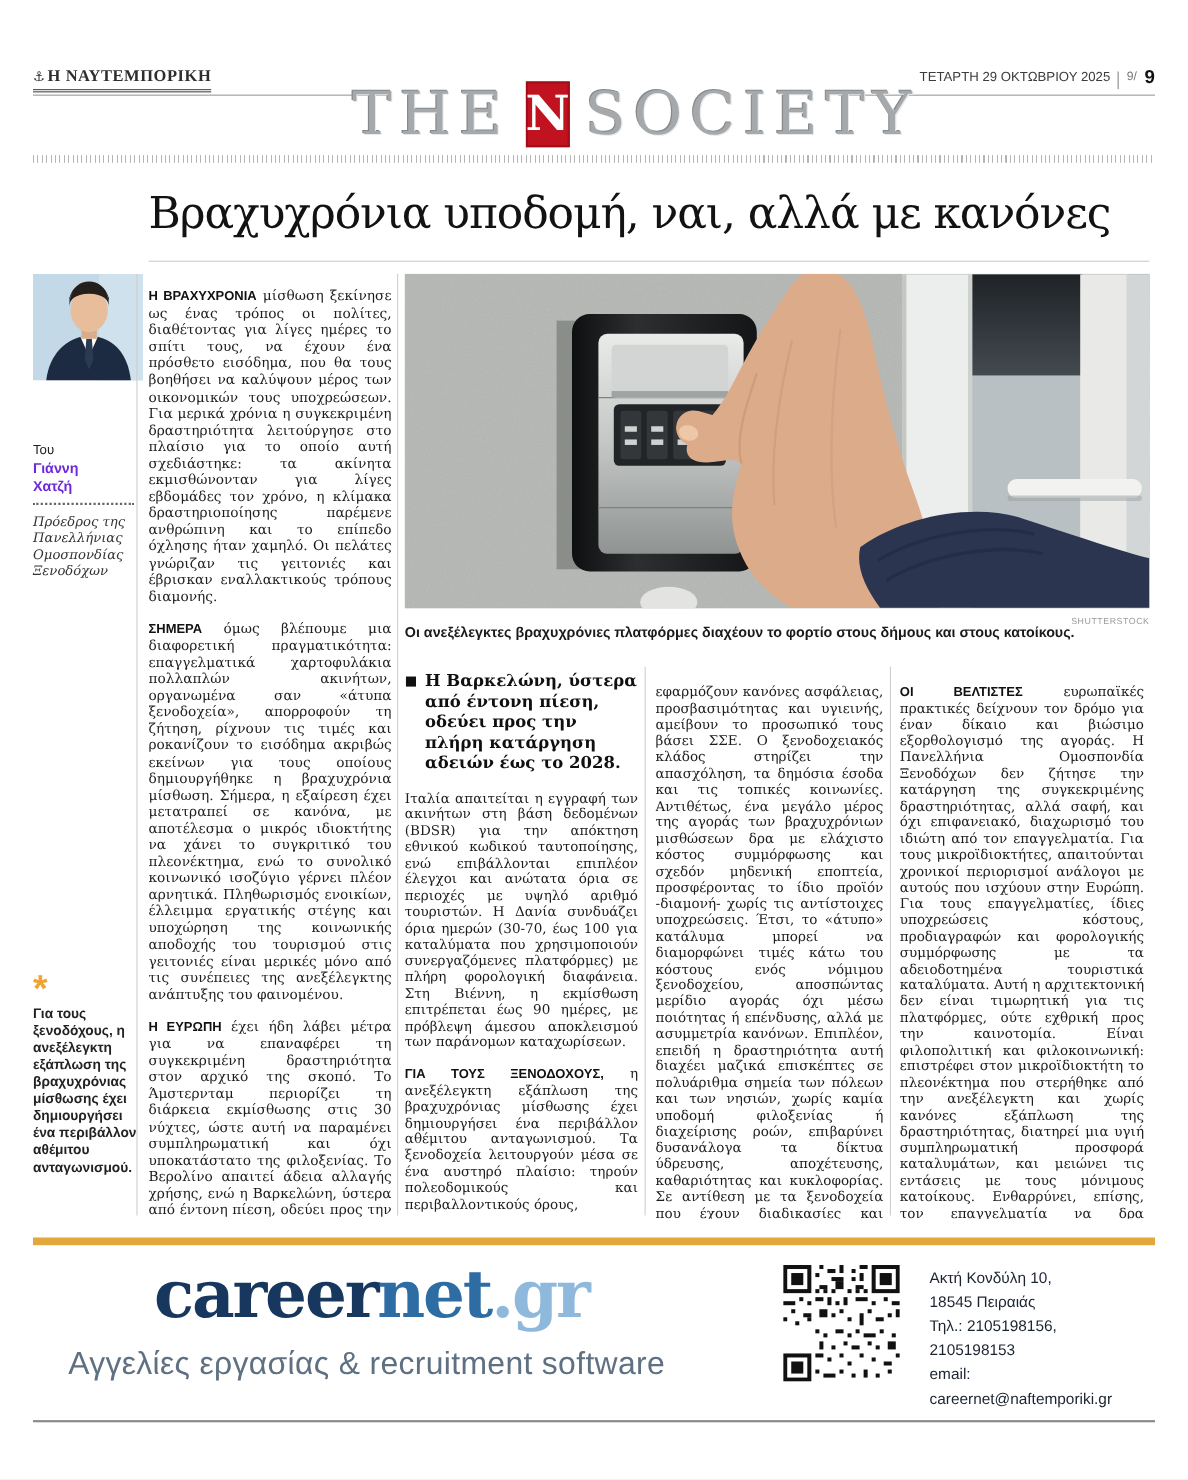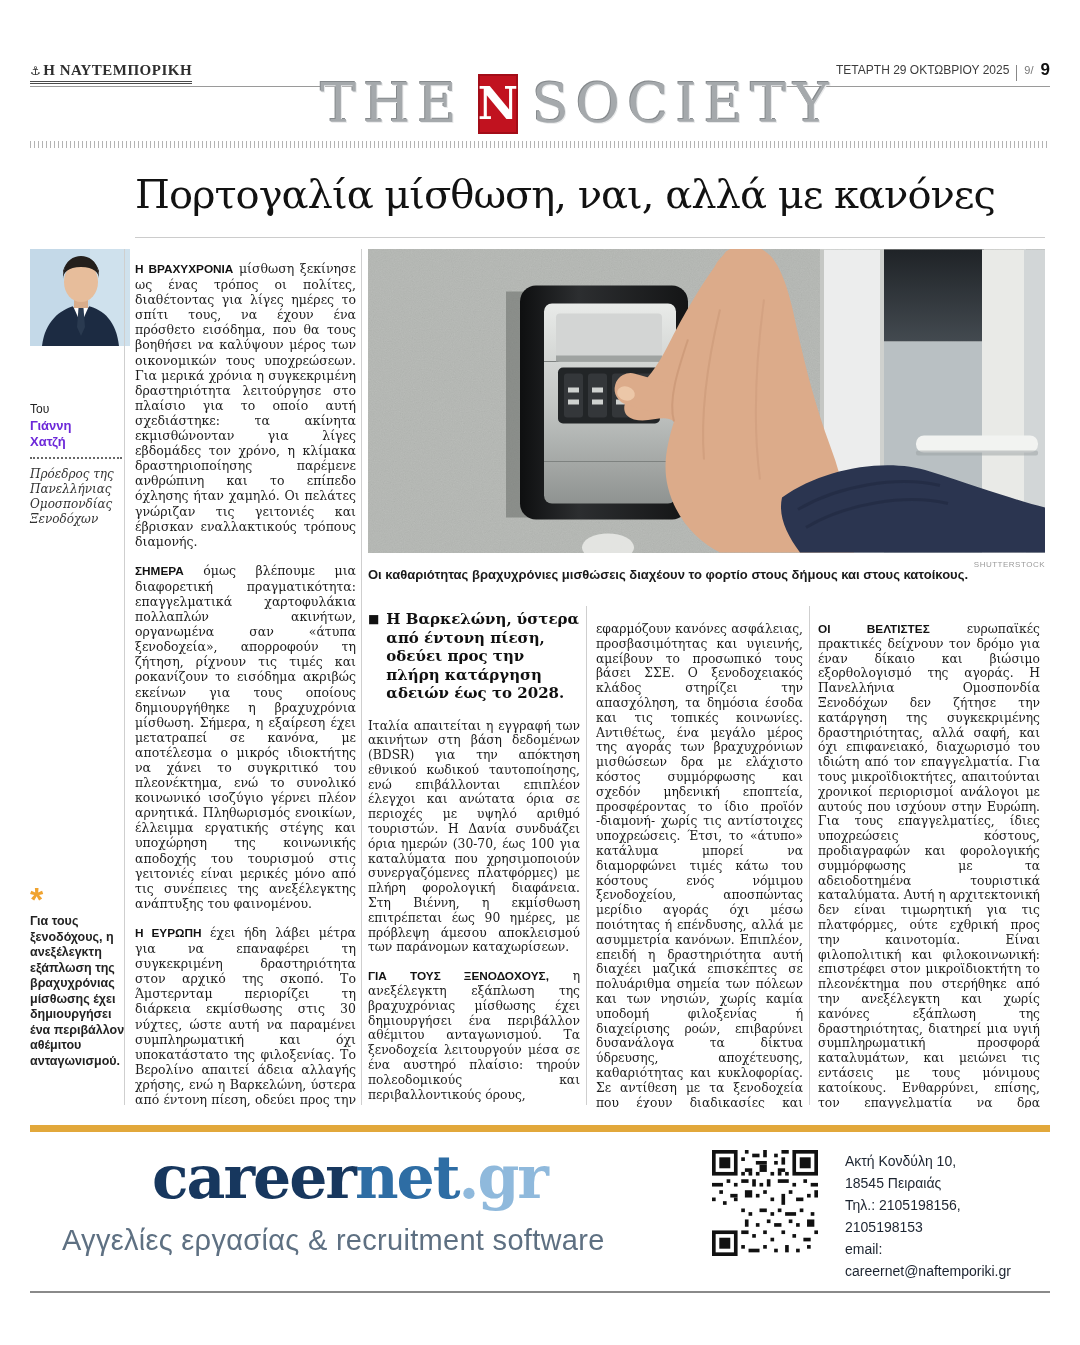--- a/index.html
+++ b/index.html
@@ -69,21 +69,21 @@
 
   
   .photo{position:absolute;left:368px;top:249px;width:677px;height:304px;overflow:hidden;background:#b4b7b3;}
   .credit{position:absolute;left:845px;top:560px;width:200px;text-align:right;font-size:8px;
           letter-spacing:.5px;color:#9a9a9a;font-family:"Liberation Sans",sans-serif;}
   .caption{position:absolute;left:368px;top:567px;width:672px;font-family:"Liberation Sans",sans-serif;
            font-weight:bold;font-size:13px;color:#1a1a1a;}
 
   
   .gold-bar{position:absolute;left:30px;top:1125px;width:1020px;height:7px;background:#e2a83b;}
-  .cn-logo{position:absolute;left:152px;top:1142px;font-family:"DejaVu Serif",serif;font-weight:bold;
+  .cn-logo{position:absolute;left:140px;top:1142px;font-family:"DejaVu Serif",serif;font-weight:bold;
            font-size:60px;letter-spacing:-2px;line-height:70px;}
   .cn-logo .p1{color:#17375e;}
   .cn-logo .p2{color:#2e6da4;}
   .cn-logo .p3{color:#8fb9dc;}
   .cn-tagline{position:absolute;left:62px;top:1224px;font-family:"Liberation Sans",sans-serif;
               font-size:29px;color:#5e7082;letter-spacing:.3px;}
   .qr{position:absolute;left:712px;top:1150px;width:106px;height:106px;}
   .contact{position:absolute;left:845px;top:1150px;width:205px;font-family:"Liberation Sans",sans-serif;
            font-size:14px;line-height:22px;color:#1c2430;}
   .bottom-rule{position:absolute;left:30px;top:1291px;width:1020px;height:2px;background:#8a8a8a;}
@@ -107,21 +107,21 @@
 
   <div class="masthead">
     <span class="mast-word">THE</span>
     <span class="n-block">
         <span>N</span>
       </span>
     <span class="mast-word">SOCIETY</span>
   </div>
   <div class="dotted-rule"></div>
 
-  <h1 class="headline" style="margin:0">Πορτογαλία μίσθωση, ναι, αλλά με κανόνες</h1>
+  <h1 class="headline" style="margin:0">Βραχυχρόνια υποδομή, ναι, αλλά με κανόνες</h1>
   <div class="headline-rule"></div>
 
   <div class="avatar">
     <svg width="100" height="97" viewBox="0 0 100 97">
       <rect width="100" height="97" fill="#c4d9e8"></rect>
       <rect x="60" width="40" height="97" fill="#cfe1ed"></rect>
       <path d="M12 97 C15 72 30 61 44 57 L58 57 C74 61 86 72 89 97 Z" fill="#1c2b42"></path>
       <polygon points="43,57 59,57 51,75" fill="#ffffff"></polygon>
       <polygon points="48.5,59 53.5,59 55,78 51,87 47,78" fill="#2a3a50"></polygon>
       <rect x="44" y="46" width="14" height="13" fill="#d9ad8b"></rect>
@@ -227,21 +227,21 @@
       <path d="M320 90 C310 120 300 150 306 172" stroke="#c69272" stroke-width="2" fill="none" opacity="0.6"></path>
       <path d="M352 60 C340 110 332 160 336 210" stroke="#c69272" stroke-width="2" fill="none" opacity="0.45"></path>
       <path d="M396 50 C388 110 384 170 392 230" stroke="#c69272" stroke-width="2" fill="none" opacity="0.35"></path>
 
       <path d="M414 248 C456 218 520 208 562 222 C612 238 652 252 677 258 L677 303 L432 303 C418 284 410 266 414 248 Z" fill="#2b3550"></path>
       <path d="M430 260 C470 236 530 226 572 236" stroke="#232c44" stroke-width="3" fill="none" opacity="0.8"></path>
       <path d="M438 278 C478 254 538 244 580 254" stroke="#232c44" stroke-width="3" fill="none" opacity="0.8"></path>
     </svg>
   </div>
   <div class="credit">SHUTTERSTOCK</div>
-  <div class="caption">Οι καθαριότητας βραχυχρόνιες μισθώσεις διαχέουν το φορτίο στους δήμους και στους κατοίκους.</div>
+  <div class="caption">Οι ανεξέλεγκτες βραχυχρόνιες πλατφόρμες διαχέουν το φορτίο στους δήμους και στους κατοίκους.</div>
 
   <div class="bodycol col3">
     <div class="pullquote">
       <span class="pq-bullet">■</span>
       <span class="pq-text">Η Βαρκελώνη, ύστερα από έντονη πίεση, οδεύει προς την πλήρη κατάργηση αδειών έως το 2028.</span>
     </div>
     <p><span class="lead"></span><span>Ιταλία απαιτείται η εγγραφή των ακινήτων στη βάση δεδομένων (BDSR) για την απόκτηση εθνικού κωδικού ταυτοποίησης, ενώ επιβάλλονται επιπλέον έλεγχοι και ανώτατα όρια σε περιοχές με υψηλό αριθμό τουριστών. Η Δανία συνδυάζει όρια ημερών (30-70, έως 100 για καταλύματα που χρησιμοποιούν συνεργαζόμενες πλατφόρμες) με πλήρη φορολογική διαφάνεια. Στη Βιέννη, η εκμίσθωση επιτρέπεται έως 90 ημέρες, με πρόβλεψη άμεσου αποκλεισμού των παράνομων καταχωρίσεων.</span></p>
     <p><span class="lead">ΓΙΑ ΤΟΥΣ ΞΕΝΟΔΟΧΟΥΣ,</span> <span>η ανεξέλεγκτη εξάπλωση της βραχυχρόνιας μίσθωσης έχει δημιουργήσει ένα περιβάλλον αθέμιτου ανταγωνισμού. Τα ξενοδοχεία λειτουργούν μέσα σε ένα αυστηρό πλαίσιο: τηρούν πολεοδομικούς και περιβαλλοντικούς όρους,</span></p>
   </div>
 

